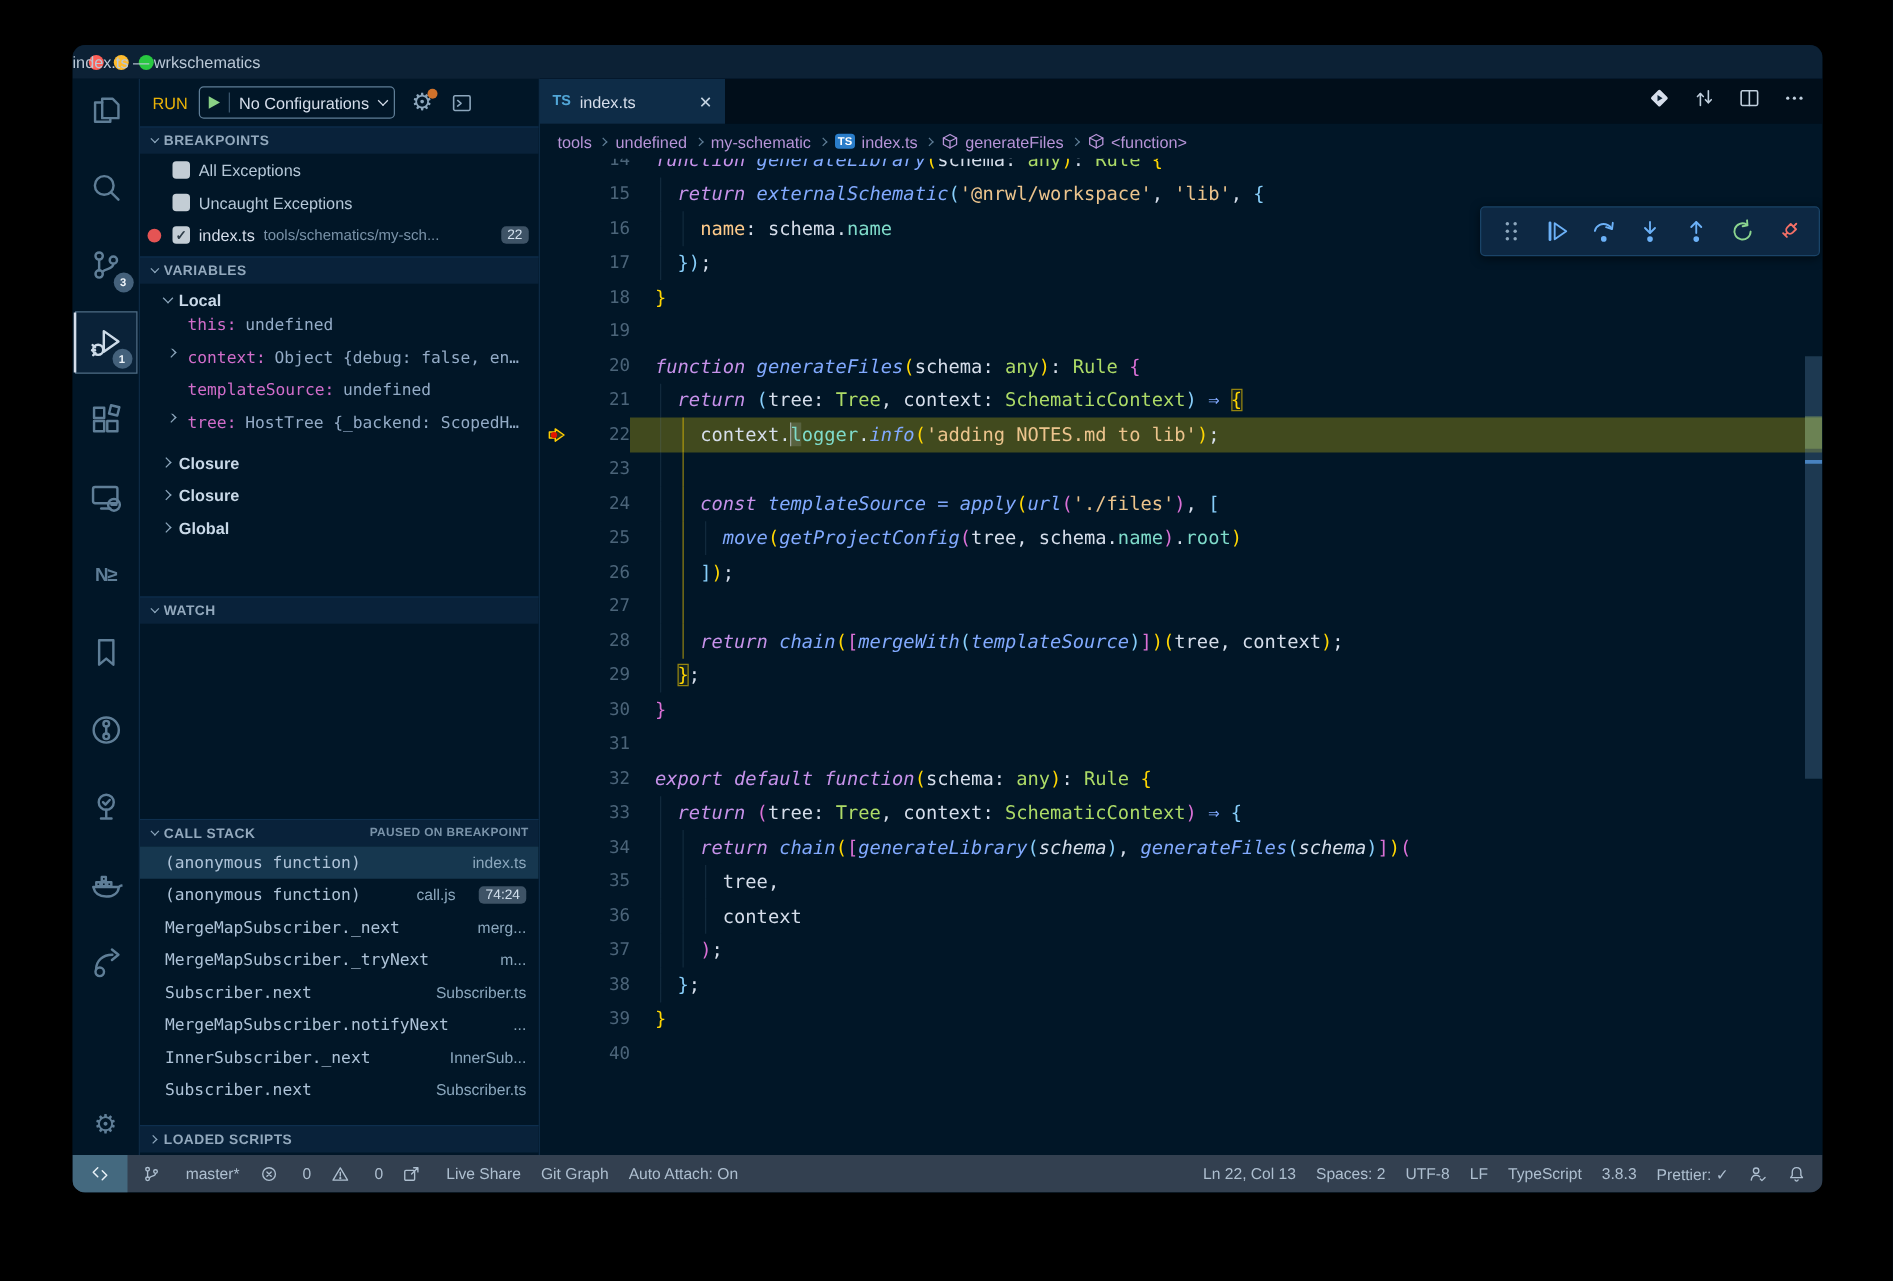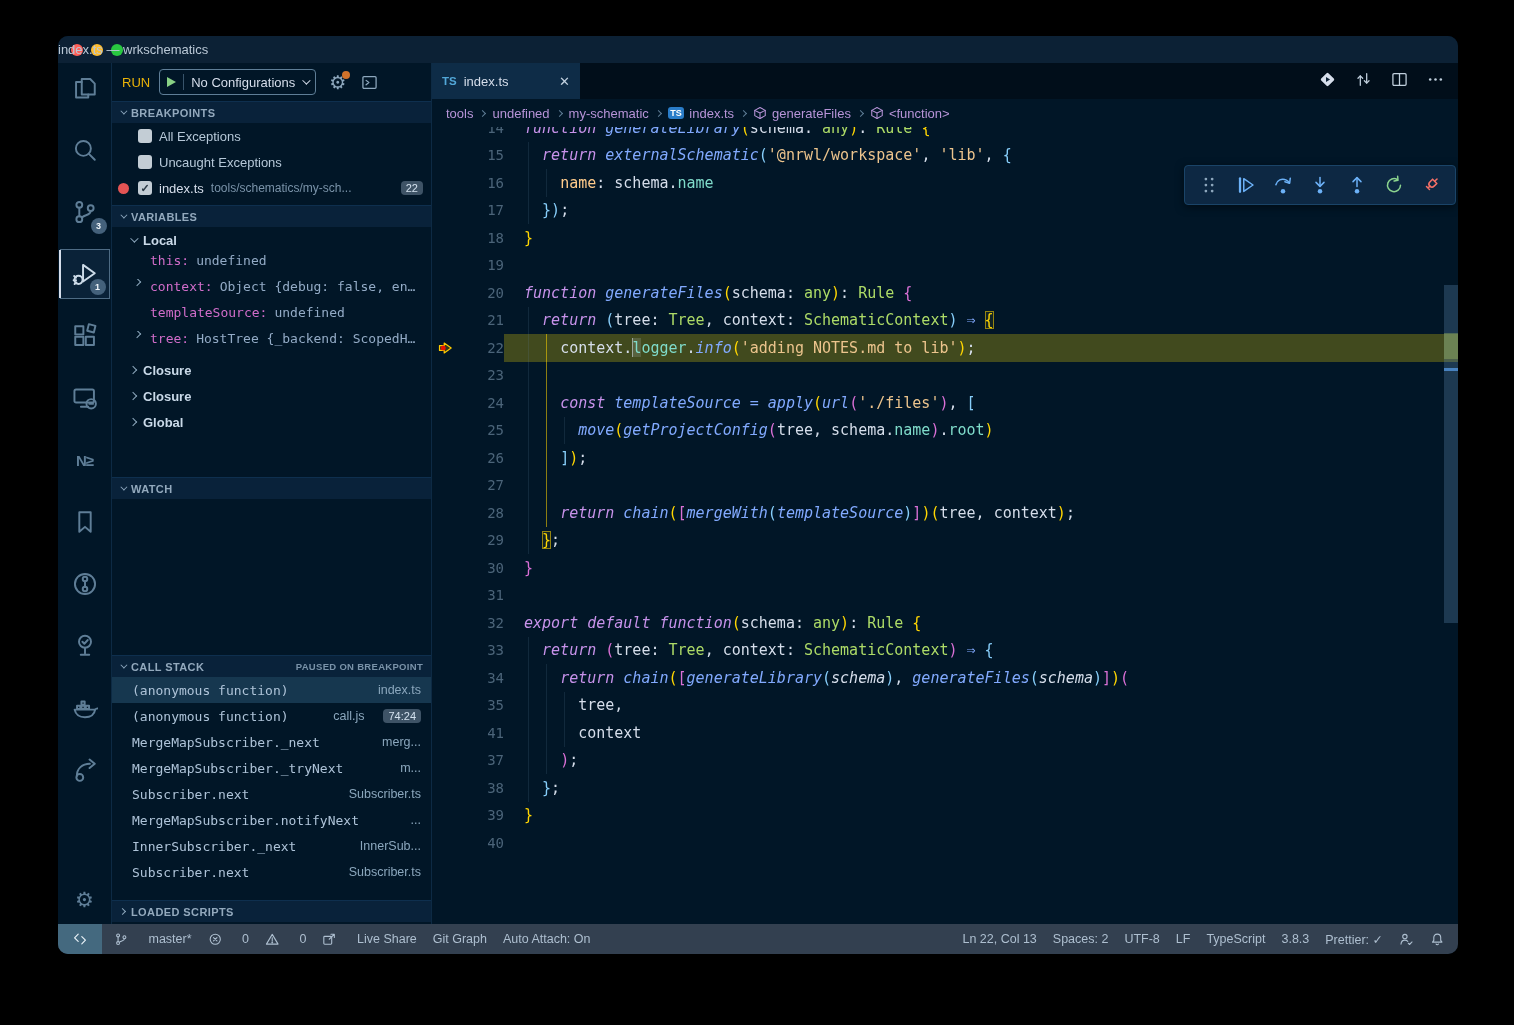--- a/index.html
+++ b/index.html
@@ -524,21 +524,21 @@
             <div class="code-line"><span class="ln-gutter"></span><span class="ln-num">26</span><span class="ln-code"><span class="guide" style="left: 24px;"></span><span class="guide active" style="left: 42.06px;"></span><span class="tok-p">    </span><span class="tok-b3">]</span><span class="tok-b1">)</span><span class="tok-p">;</span></span></div>
             <div class="code-line"><span class="ln-gutter"></span><span class="ln-num">27</span><span class="ln-code"><span class="guide" style="left: 24px;"></span><span class="guide active" style="left: 42.06px;"></span></span></div>
             <div class="code-line"><span class="ln-gutter"></span><span class="ln-num">28</span><span class="ln-code"><span class="guide" style="left: 24px;"></span><span class="guide active" style="left: 42.06px;"></span><span class="tok-p">    </span><span class="tok-k">return</span><span class="tok-p"> </span><span class="tok-f">chain</span><span class="tok-b1">(</span><span class="tok-b2">[</span><span class="tok-f">mergeWith</span><span class="tok-b3">(</span><span class="tok-f">templateSource</span><span class="tok-b3">)</span><span class="tok-b2">]</span><span class="tok-b1">)</span><span class="tok-b1">(</span><span class="tok-p">tree</span><span class="tok-p">, </span><span class="tok-p">context</span><span class="tok-b1">)</span><span class="tok-p">;</span></span></div>
             <div class="code-line"><span class="ln-gutter"></span><span class="ln-num">29</span><span class="ln-code"><span class="guide" style="left: 24px;"></span><span class="tok-p">  </span><span class="tok-bm1">}</span><span class="tok-p">;</span></span></div>
             <div class="code-line"><span class="ln-gutter"></span><span class="ln-num">30</span><span class="ln-code"><span class="tok-b2">}</span></span></div>
             <div class="code-line"><span class="ln-gutter"></span><span class="ln-num">31</span><span class="ln-code"></span></div>
             <div class="code-line"><span class="ln-gutter"></span><span class="ln-num">32</span><span class="ln-code"><span class="tok-k">export</span><span class="tok-p"> </span><span class="tok-k">default</span><span class="tok-p"> </span><span class="tok-k">function</span><span class="tok-b1">(</span><span class="tok-p">schema</span><span class="tok-p">: </span><span class="tok-t">any</span><span class="tok-b1">)</span><span class="tok-p">: </span><span class="tok-t">Rule</span><span class="tok-p"> </span><span class="tok-b1">{</span></span></div>
             <div class="code-line"><span class="ln-gutter"></span><span class="ln-num">33</span><span class="ln-code"><span class="guide" style="left: 24px;"></span><span class="tok-p">  </span><span class="tok-k">return</span><span class="tok-p"> </span><span class="tok-b2">(</span><span class="tok-p">tree</span><span class="tok-p">: </span><span class="tok-t">Tree</span><span class="tok-p">, </span><span class="tok-p">context</span><span class="tok-p">: </span><span class="tok-t">SchematicContext</span><span class="tok-b2">)</span><span class="tok-p"> </span><span class="tok-o">⇒</span><span class="tok-p"> </span><span class="tok-b3">{</span></span></div>
             <div class="code-line"><span class="ln-gutter"></span><span class="ln-num">34</span><span class="ln-code"><span class="guide" style="left: 24px;"></span><span class="guide" style="left: 42.06px;"></span><span class="tok-p">    </span><span class="tok-k">return</span><span class="tok-p"> </span><span class="tok-f">chain</span><span class="tok-b1">(</span><span class="tok-b2">[</span><span class="tok-f">generateLibrary</span><span class="tok-b3">(</span><span class="tok-pi">schema</span><span class="tok-b3">)</span><span class="tok-p">, </span><span class="tok-f">generateFiles</span><span class="tok-b3">(</span><span class="tok-pi">schema</span><span class="tok-b3">)</span><span class="tok-b2">]</span><span class="tok-b1">)</span><span class="tok-b2">(</span></span></div>
             <div class="code-line"><span class="ln-gutter"></span><span class="ln-num">35</span><span class="ln-code"><span class="guide" style="left: 24px;"></span><span class="guide" style="left: 42.06px;"></span><span class="guide" style="left: 60.12px;"></span><span class="tok-p">      </span><span class="tok-p">tree</span><span class="tok-p">,</span></span></div>
-            <div class="code-line"><span class="ln-gutter"></span><span class="ln-num">41</span><span class="ln-code"><span class="guide" style="left: 24px;"></span><span class="guide" style="left: 42.06px;"></span><span class="guide" style="left: 60.12px;"></span><span class="tok-p">      </span><span class="tok-p">context</span></span></div>
+            <div class="code-line"><span class="ln-gutter"></span><span class="ln-num">36</span><span class="ln-code"><span class="guide" style="left: 24px;"></span><span class="guide" style="left: 42.06px;"></span><span class="guide" style="left: 60.12px;"></span><span class="tok-p">      </span><span class="tok-p">context</span></span></div>
             <div class="code-line"><span class="ln-gutter"></span><span class="ln-num">37</span><span class="ln-code"><span class="guide" style="left: 24px;"></span><span class="guide" style="left: 42.06px;"></span><span class="tok-p">    </span><span class="tok-b2">)</span><span class="tok-p">;</span></span></div>
             <div class="code-line"><span class="ln-gutter"></span><span class="ln-num">38</span><span class="ln-code"><span class="guide" style="left: 24px;"></span><span class="tok-p">  </span><span class="tok-b3">}</span><span class="tok-p">;</span></span></div>
             <div class="code-line"><span class="ln-gutter"></span><span class="ln-num">39</span><span class="ln-code"><span class="tok-b1">}</span></span></div>
             <div class="code-line"><span class="ln-gutter"></span><span class="ln-num">40</span><span class="ln-code"></span></div>
           </div>
         <div class="dbg-toolbar" id="dbg-toolbar">
             <div class="dt-btn dt-gray">
               <span class="icon">
                 <svg width="20" height="20" viewBox="0 0 16 16" fill="none" stroke="currentColor" stroke-width="1.2" stroke-linecap="round" stroke-linejoin="round">
                   <g fill="currentColor" stroke="none">

